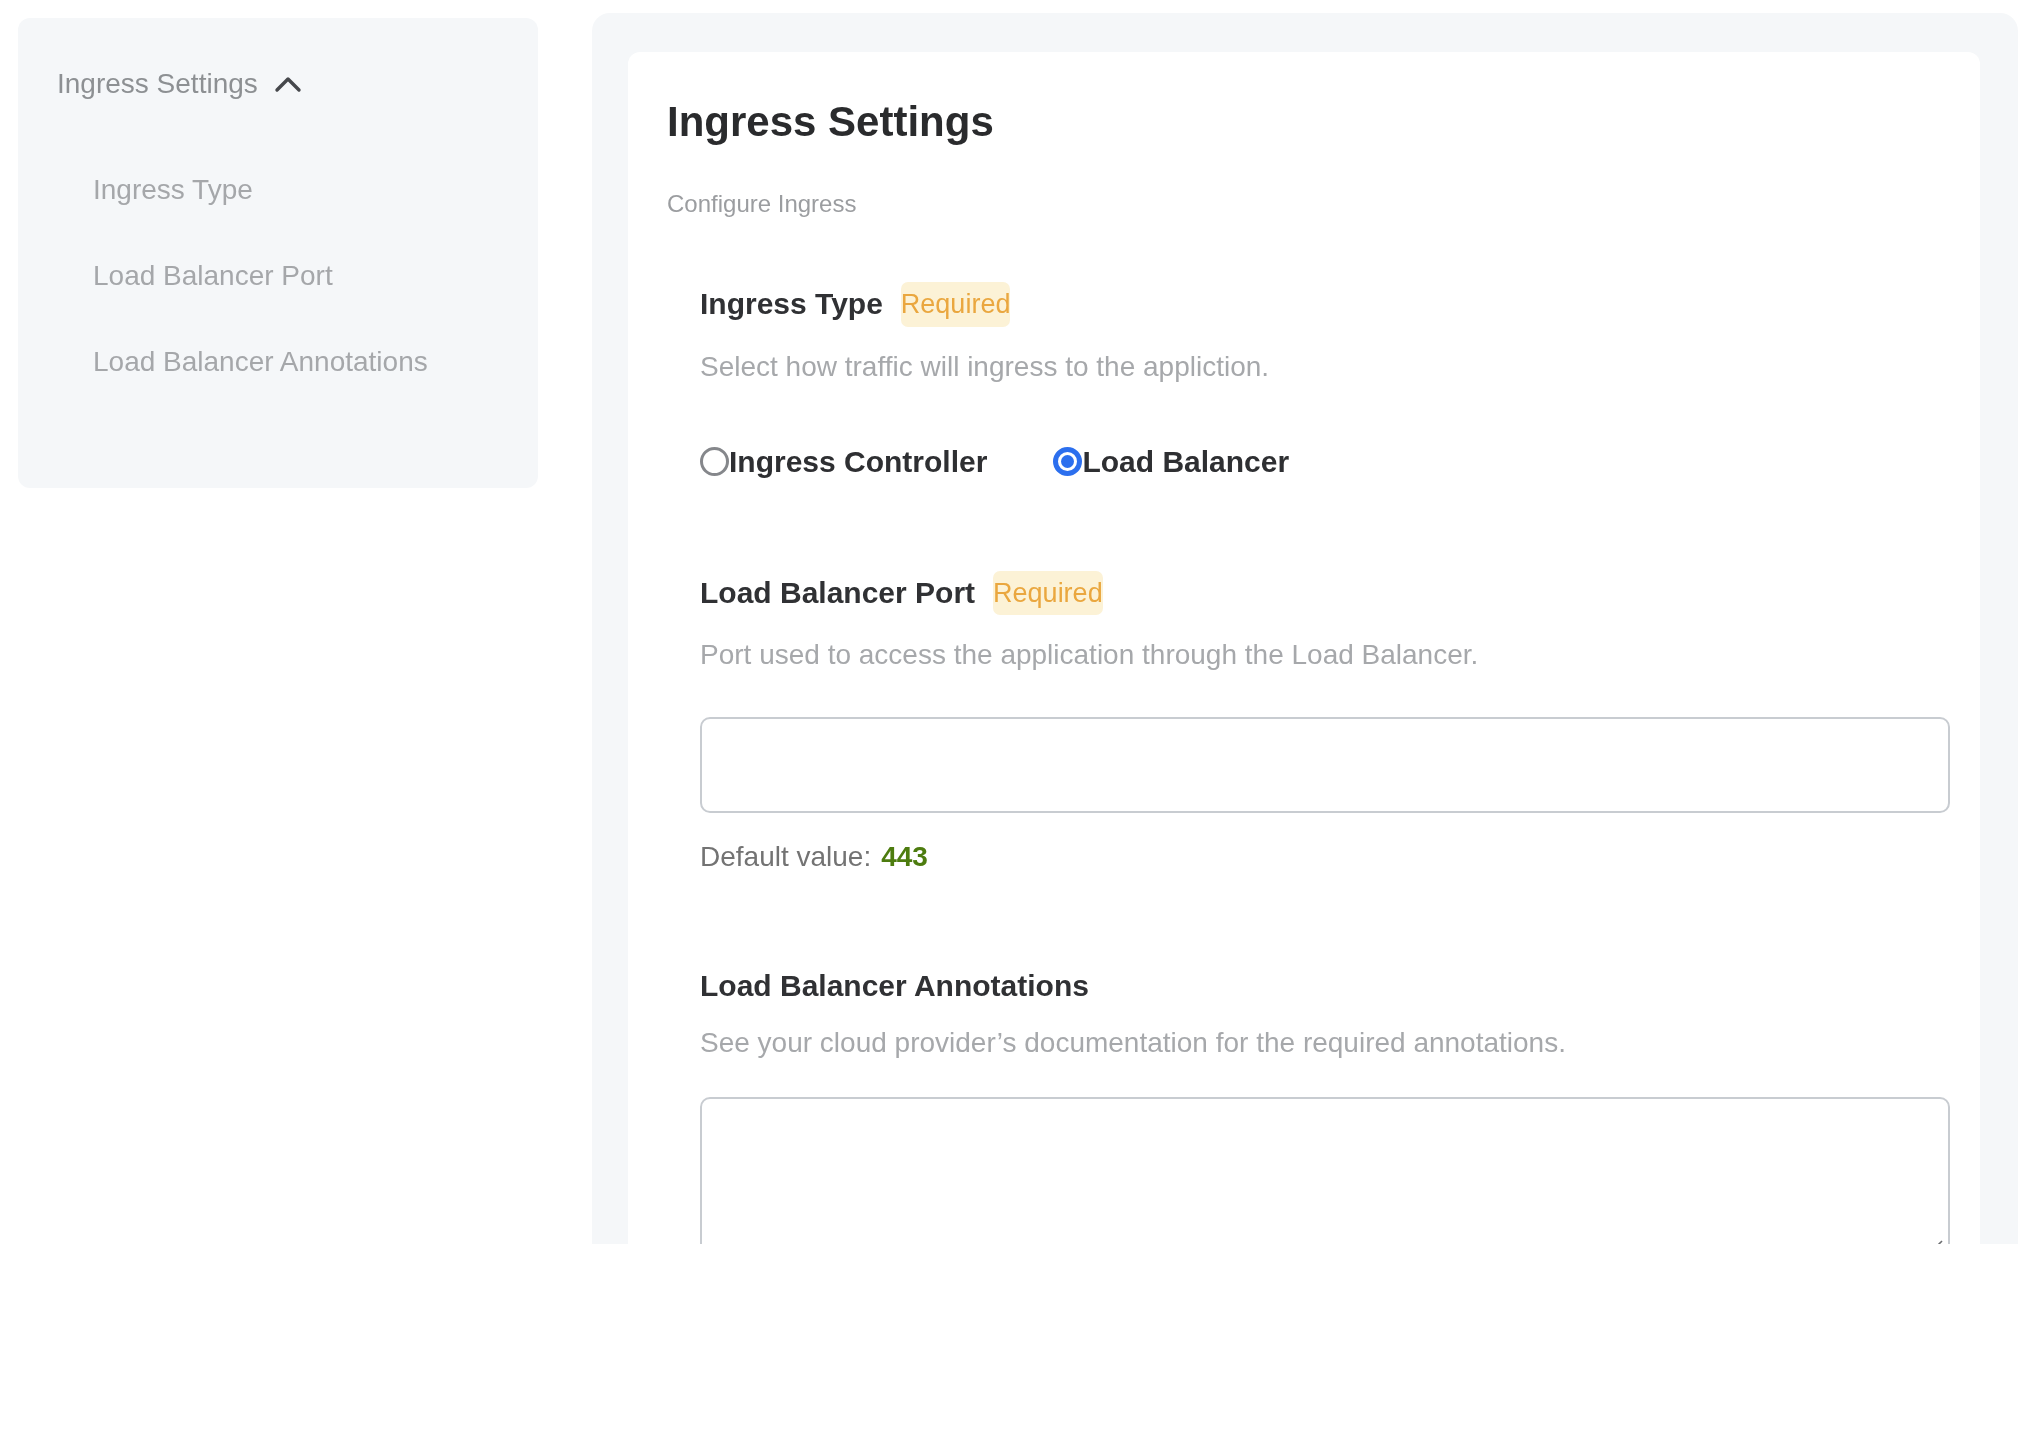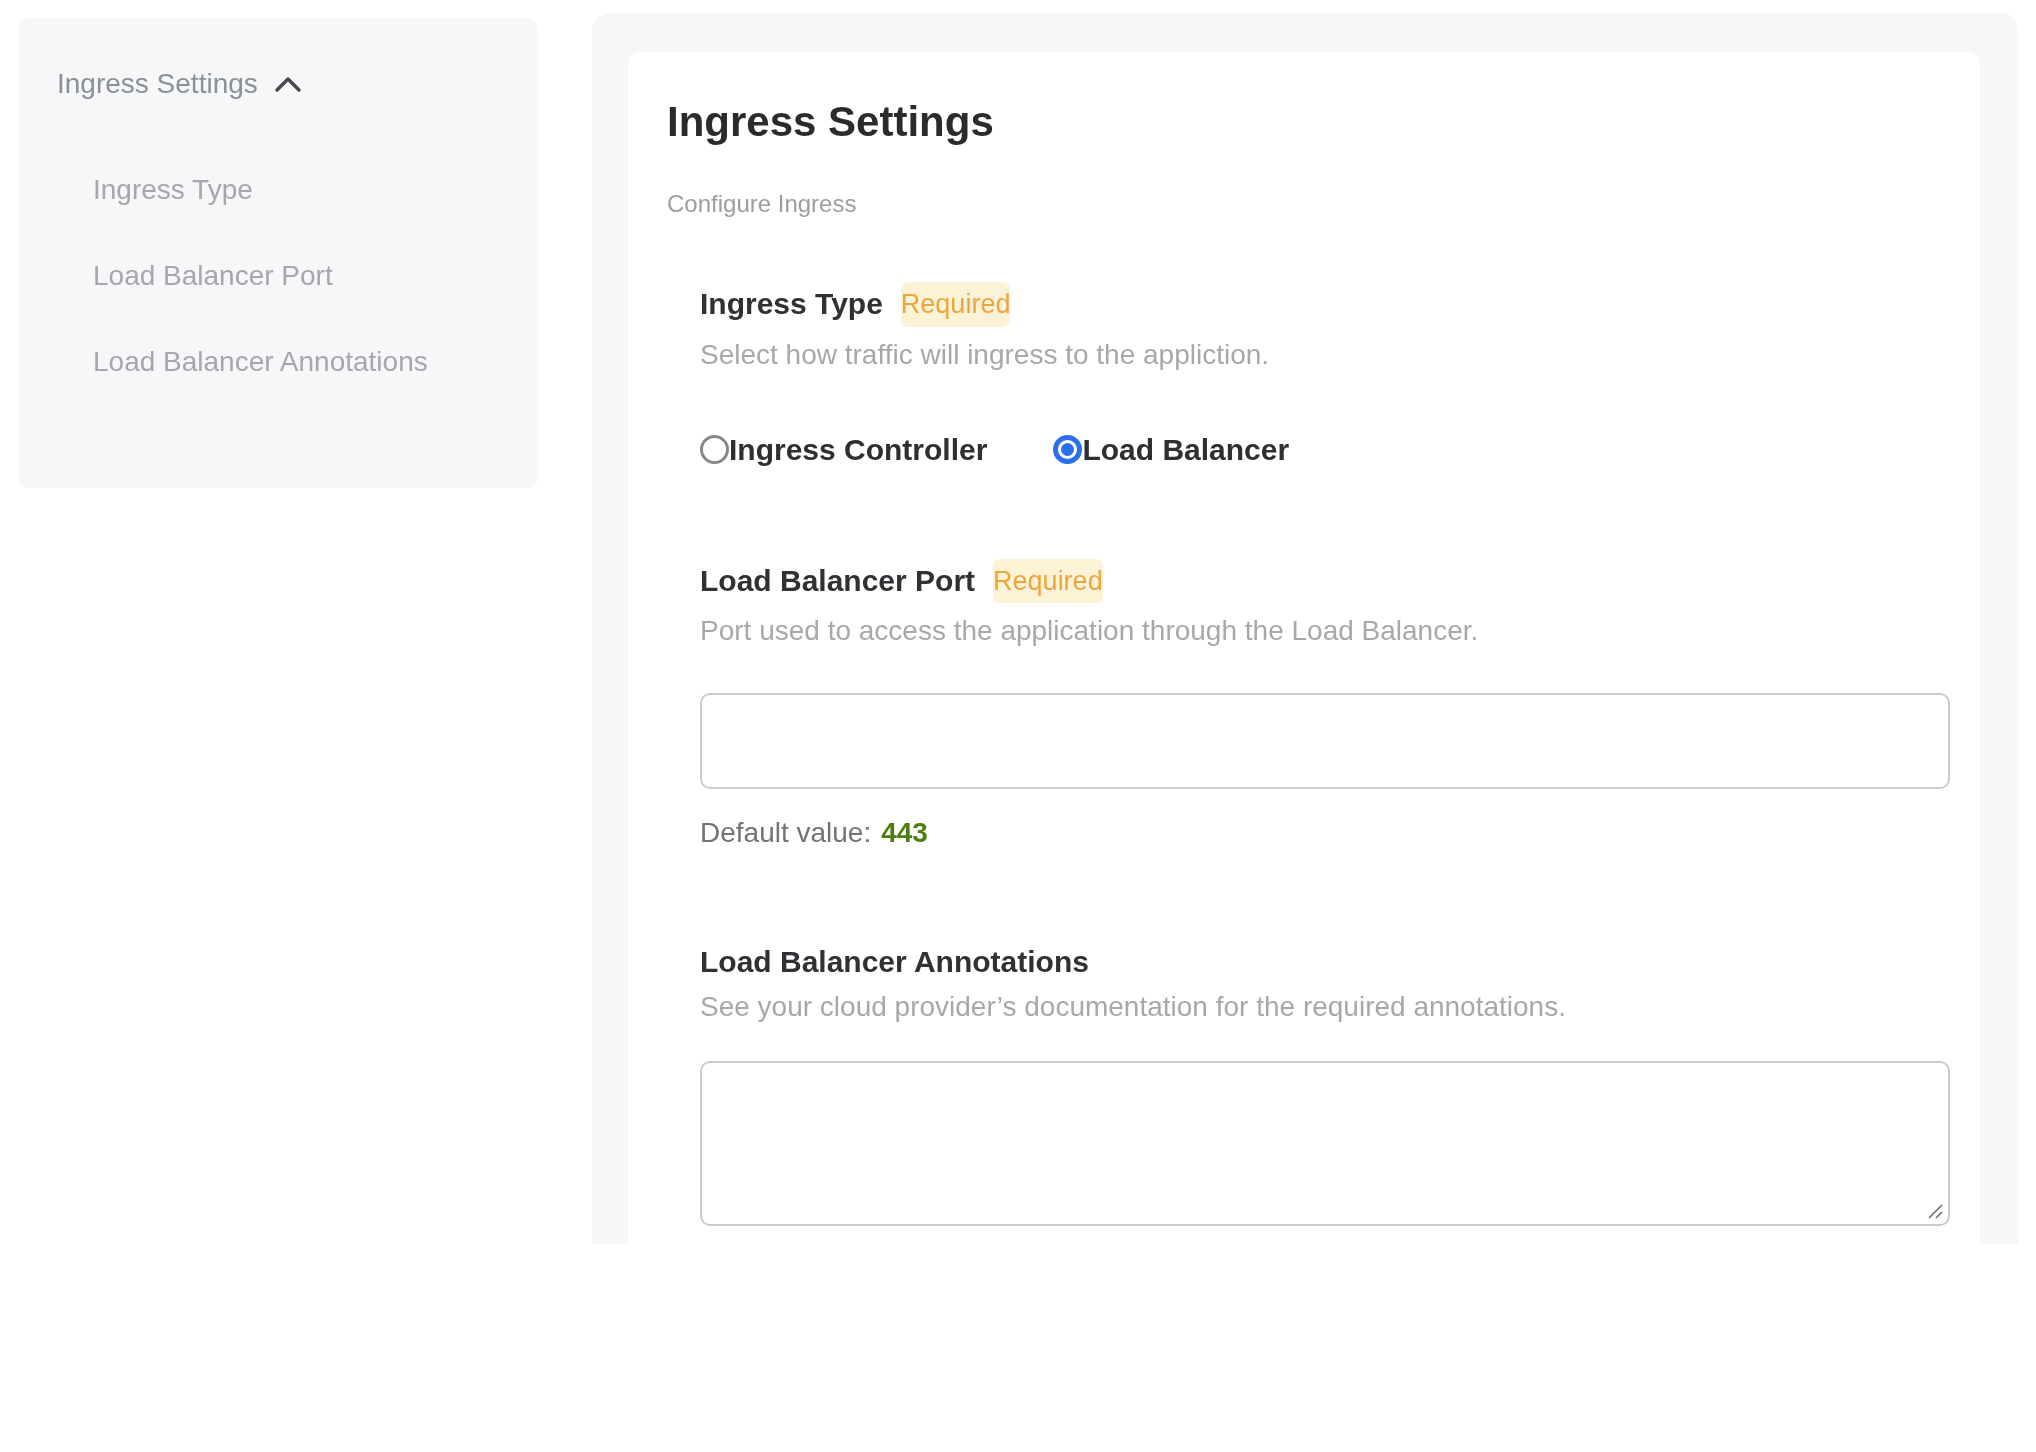--- a/index.html
+++ b/index.html
@@ -85,21 +85,21 @@
   }
   .badge {
     background: #fcf2d6;
     color: #eaa73f;
     font-size: 27px;
     padding: 6px 0;
     border-radius: 7px;
     line-height: 1.2;
   }
   .desc {
-    margin-top: 12px;
+    margin-top: 24px;
     font-size: 28px;
     color: #a6a8ab;
   }
 
   
   .radio-row { display: flex; align-items: center; margin-top: 62px; }
   .radio-option { display: flex; align-items: center; cursor: pointer; }
   .radio-option + .radio-option { margin-left: 66px; text-align: right; }
   .radio-circle {
     width: 29px; height: 29px;

